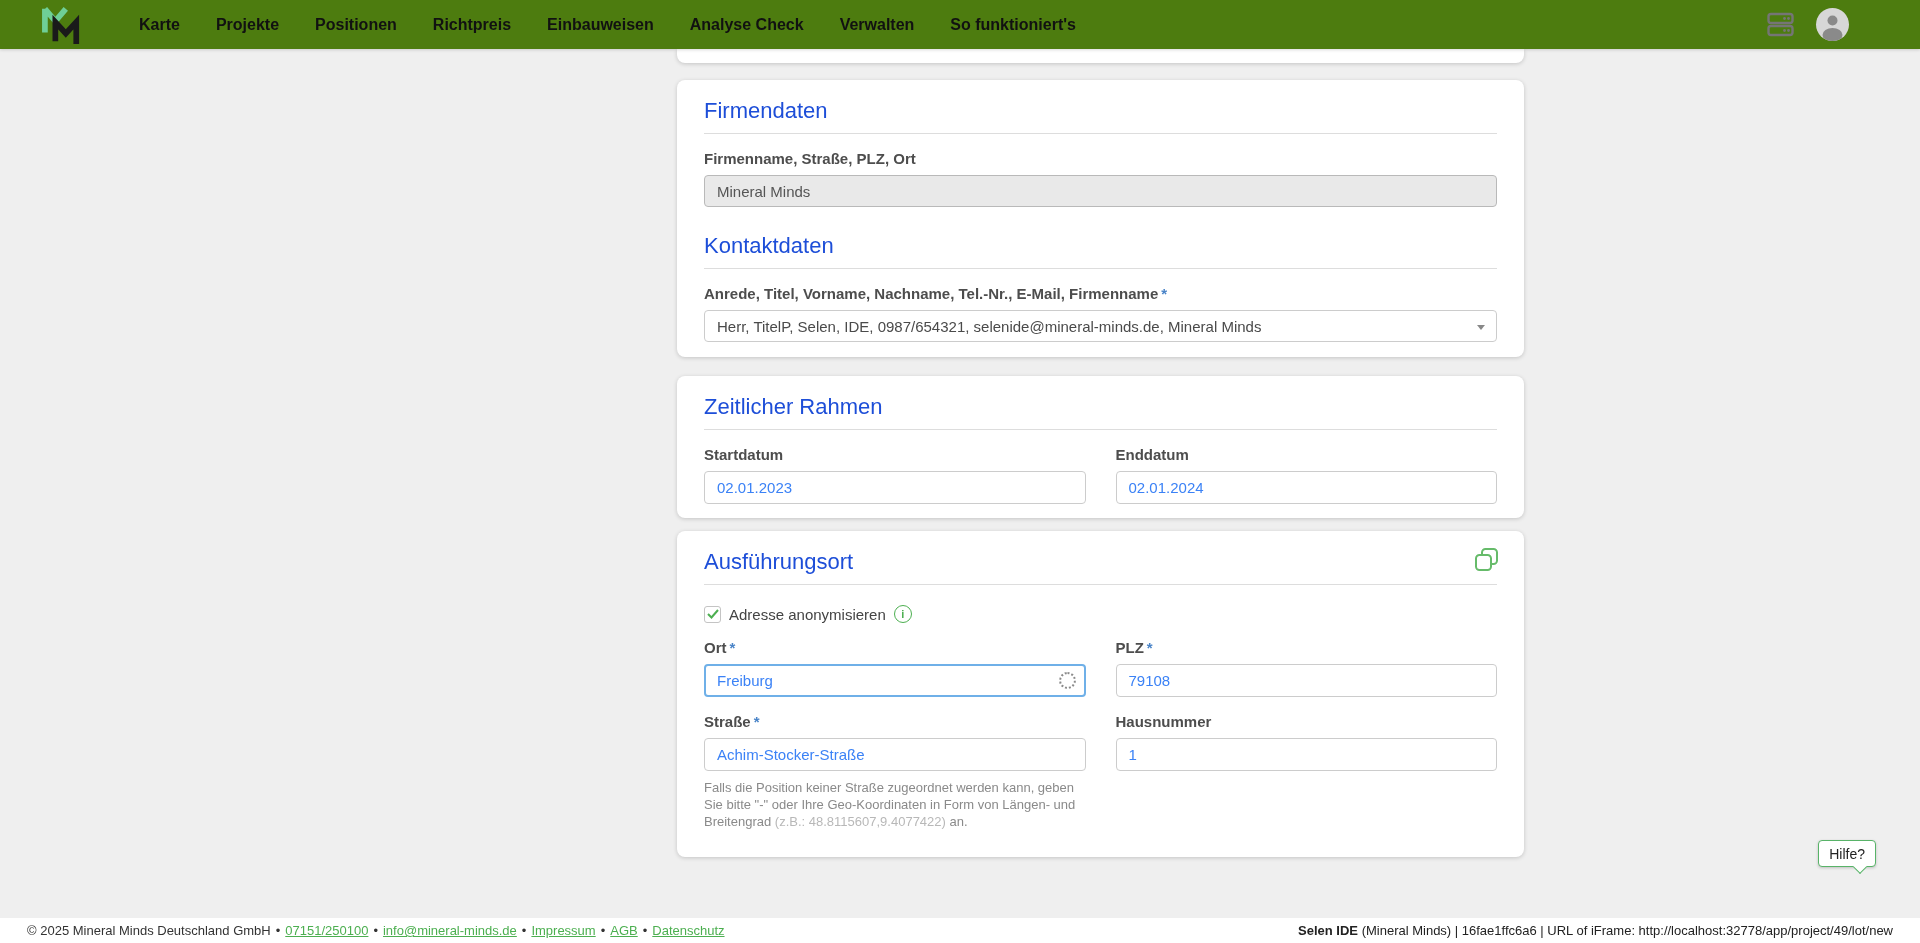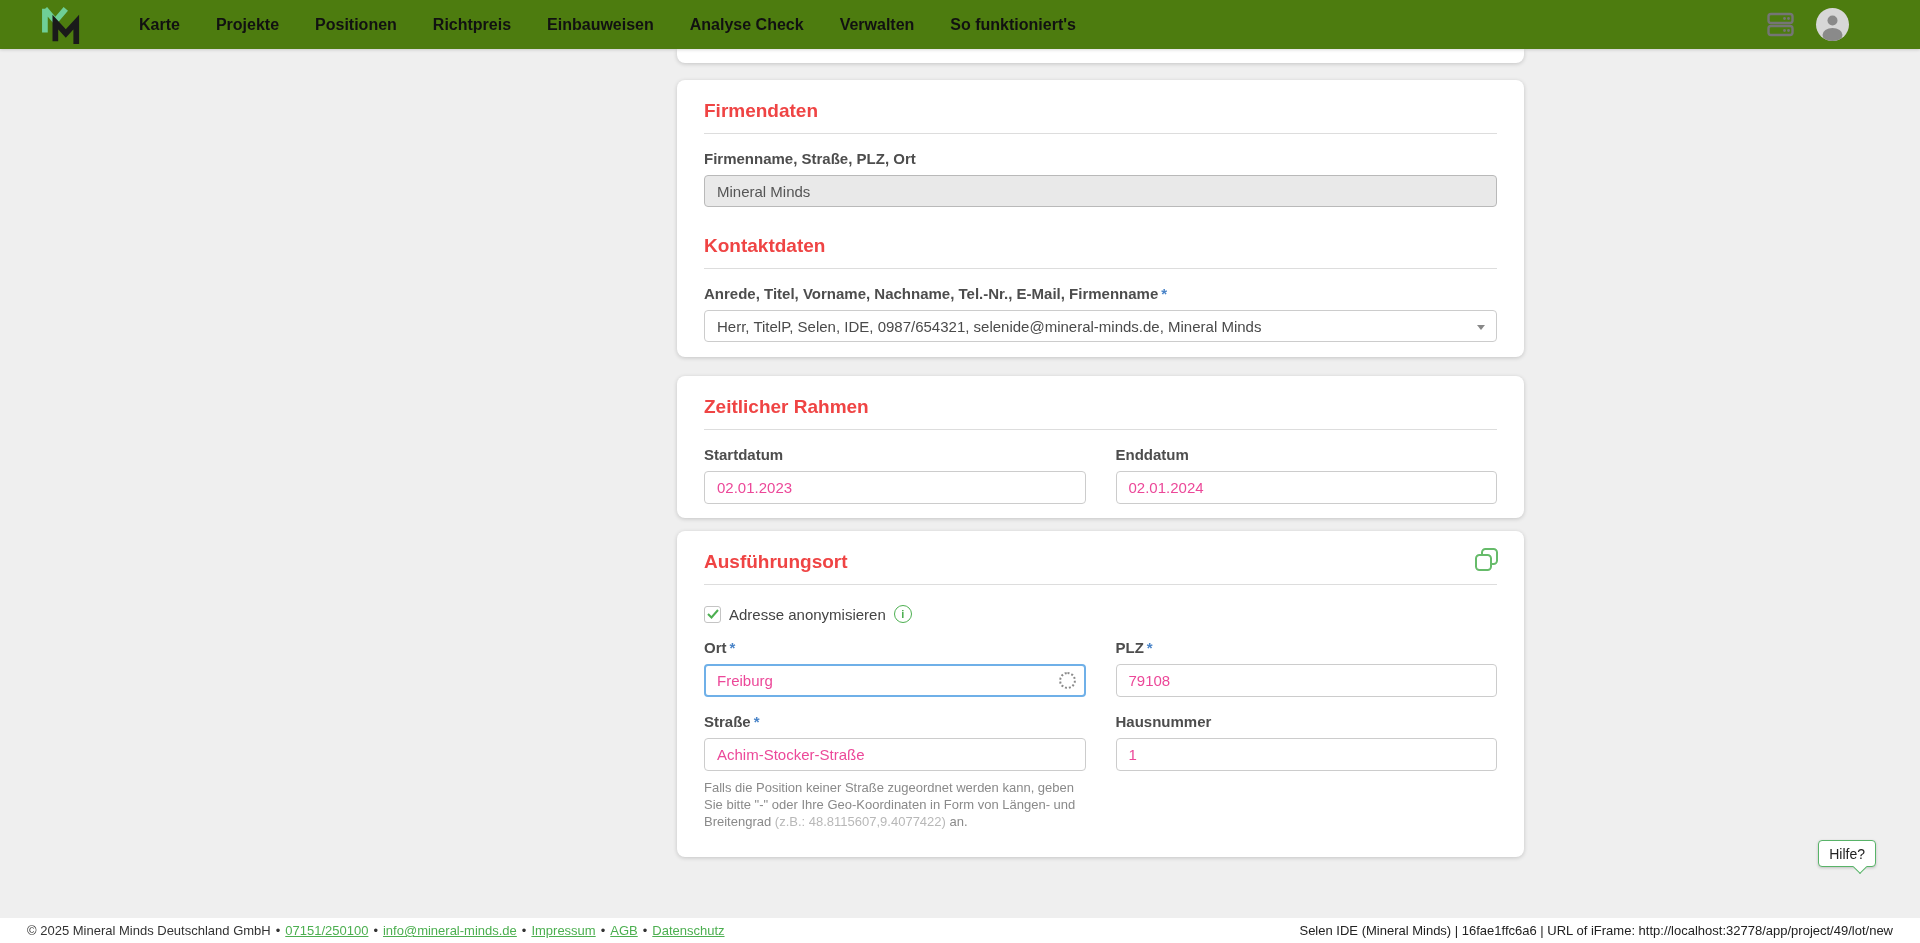--- a/index.html
+++ b/index.html
@@ -31,29 +31,29 @@
     padding:18px 27px 0 27px; overflow:hidden;
   }
   .card-sliver {
     position:absolute; left:0; top:49px; width:847px; height:14px; background:#fff;
     border-radius:0 0 8px 8px; box-shadow:0 1px 4px rgba(0,0,0,.18);
   }
   .card-1 { top:80px;  height:277px; }
   .card-2 { top:376px; height:142px; }
   .card-3 { top:531px; height:326px; }
 
-  .section-title { font-size:19px; font-weight:700; color:#ef4444; line-height:26px; }
+  .section-title { font-size:22px; font-weight:400; color:#1d4ed8; line-height:26px; }
   .hr { height:1px; background:#ddd; margin-top:9px; }
   .field-label { margin-top:16px; font-size:15px; font-weight:600; color:#4d4d4d; }
   .req { color:#4a84c8; font-weight:700; margin-left:3px; }
 
   .text-input {
     display:block; width:100%; height:32px; margin-top:8px;
     border:1px solid #ccc; border-radius:4px; background:#fff;
-    font-family:inherit; font-size:15px; color:#ec4899; padding:0 12px; outline:none;
+    font-family:inherit; font-size:15px; color:#3b82f6; padding:0 12px; outline:none;
   }
   .text-input:disabled, .text-input.disabled { background:#e9e9e9; border-color:#b9b9b9; color:#555; }
 
   .select-box {
     position:relative; margin-top:8px; height:32px; border:1px solid #ccc; border-radius:4px;
     background:#fff; display:flex; align-items:center; padding:0 28px 0 12px;
     font-size:15px; color:#4a4a4a; cursor:pointer;
   }
   .caret { position:absolute; right:11px; top:14px; width:0; height:0;
            border-left:4px solid transparent; border-right:4px solid transparent;
@@ -103,21 +103,21 @@
   
   .footer {
     position:absolute; left:0; bottom:0; width:1920px; height:25px; background:#fff;
     display:flex; align-items:center; justify-content:space-between;
     padding:0 27px; font-size:13px; color:#333; z-index:10;margin-top:46px;
   }
   .footer-left { display:flex; align-items:center; gap:5px; white-space:nowrap; }
   .footer a, .flink { color:#4caf50; text-decoration:underline; cursor:pointer; }
   .dot { color:#333; }
   .footer-right { white-space:nowrap; color:#222; }
-  .footer-right b { font-weight:400; }
+  .footer-right b { font-weight:700; }
 </style>
 </head>
 <body>
 
 <div class="navbar">
   <svg class="logo" viewBox="0 0 44 40">
     <path d="M4 3 L4 28 M4 3 L15 16 L26 3" fill="none" stroke="#6fcf97" stroke-width="6"></path>
     <path d="M15 37 L15 17 L26 29 L37 17 L37 40" fill="none" stroke="#1a1a1a" stroke-width="6"></path>
   </svg>
   <div class="nav-items">

